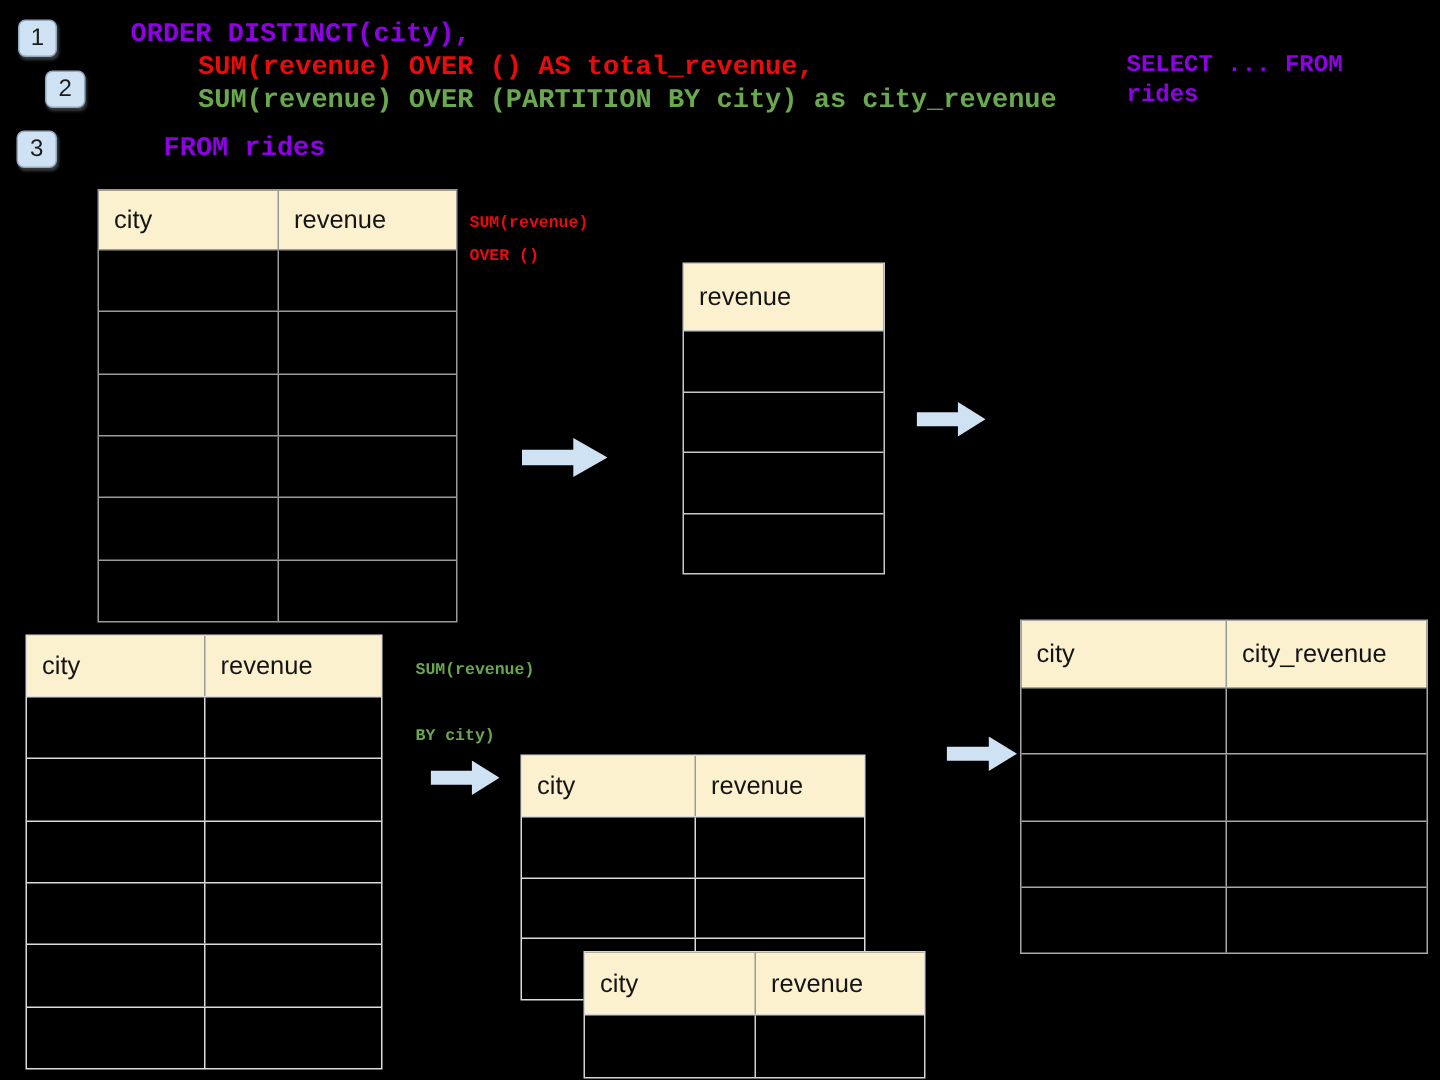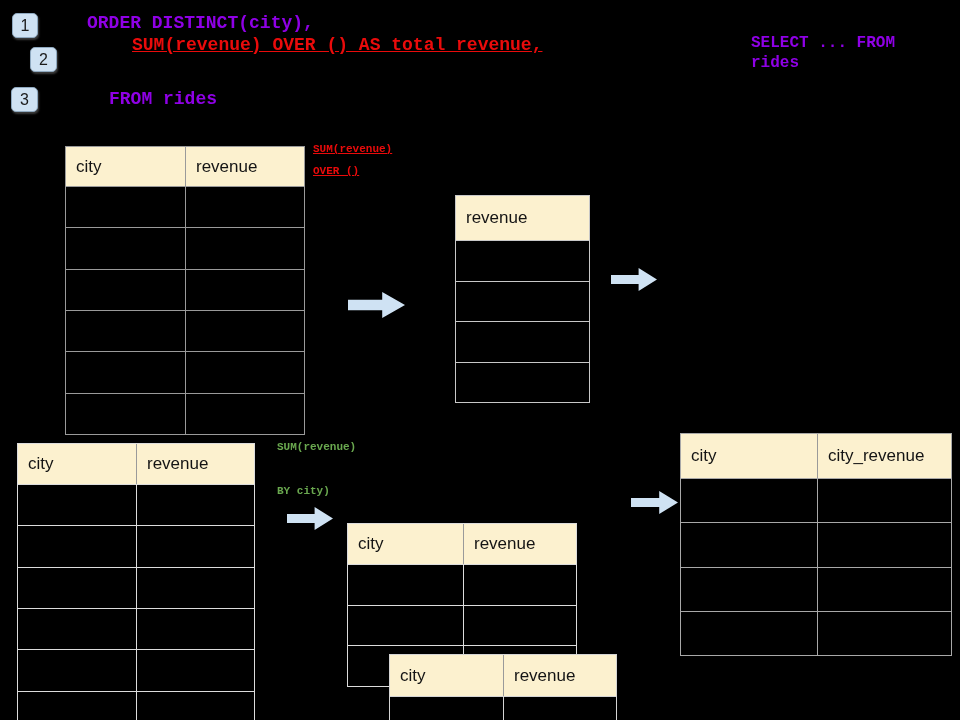--- a/index.html
+++ b/index.html
@@ -6,32 +6,32 @@
   .stage{position:relative;width:960px;height:720px;background:#000;overflow:hidden;
          font-family:"Liberation Sans",sans-serif;}
 
   
   .mono{position:absolute;font-family:"Liberation Mono","DejaVu Sans Mono",monospace;
         font-weight:bold;white-space:pre;line-height:22px;}
   .sql{font-size:18px;}
   .note{font-size:16px;line-height:20px;}
   .ann{font-size:11px;}
   .purple{color:var(--purple);}
-  .red{color:var(--red);text-decoration:underline;}
+  .red{color:var(--red);}
   .green{color:var(--green);}
 
   
   .badge{position:absolute;background:var(--accent_blue);border:1px solid #8fa9c0;
          border-radius:5px;display:flex;align-items:center;justify-content:center;
          color:#1b1b1b;font-size:16px;font-family:"Liberation Sans",sans-serif;
          box-shadow:1px 2px 2px rgba(130,130,130,.45);box-sizing:border-box;}
 
   
   .tbl{position:absolute;display:flex;flex-direction:column;background:#000;
-       border:1px solid var(--bc);box-sizing:border-box;margin-top:20px;}
+       border:1px solid var(--bc);box-sizing:border-box;}
   .hrow{display:flex;height:var(--hh);background:var(--header_bg);flex:0 0 auto;}
   .hcell{display:flex;align-items:center;padding-left:10px;font-size:17px;color:#141414;
          box-sizing:border-box;}
   .hcell.c1{width:var(--w1);border-right:1px solid #9a9a9a;}
   .hcell.c2{flex:1;}
   .tbl.one .hcell.c1{width:auto;flex:1;border-right:none;}
   .tbody{display:flex;flex-direction:column;flex:1;}
   .trow{display:flex;flex:1;border-top:1px solid var(--bc);}
   .tcell{box-sizing:border-box;}
   .tcell.c1{width:var(--w1);border-right:1px solid var(--bc);}
@@ -46,20 +46,21 @@
 <body>
 
 <div class="stage">
 
   <div class="badge" style="left:12px;top:13px;width:26px;height:25px;">1</div>
   <div class="badge" style="left:30px;top:47px;width:27px;height:25px;">2</div>
   <div class="badge" style="left:11px;top:87px;width:27px;height:25px;">3</div>
 
   <div class="mono sql purple" style="left:87px;top:12px;">ORDER DISTINCT(city),</div>
   <div class="mono sql red" style="left:132px;top:34px;">SUM(revenue) OVER () AS total_revenue,</div>
+  <div class="mono sql green" style="left:132px;top:56px;">SUM(revenue) OVER (PARTITION BY city) as city_revenue</div>
   <div class="mono sql purple" style="left:109px;top:88px;">FROM rides</div>
 
   <div class="mono note purple" style="left:751px;top:33px;">SELECT ... FROM</div>
   <div class="mono note purple" style="left:751px;top:53px;">rides</div>
 
   <div class="mono ann red" style="left:313px;top:138px;">SUM(revenue)</div>
   <div class="mono ann red" style="left:313px;top:160px;">OVER ()</div>
 
   <div class="mono ann green" style="left:277px;top:436px;">SUM(revenue)</div>
   <div class="mono ann green" style="left:277px;top:480px;">BY city)</div>

